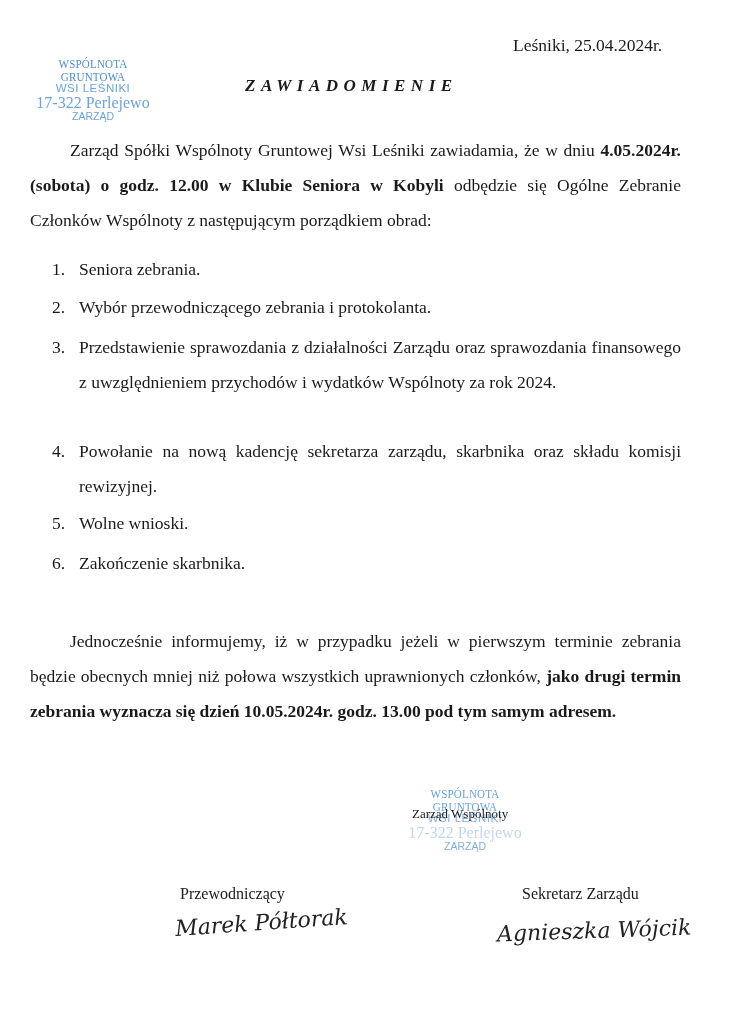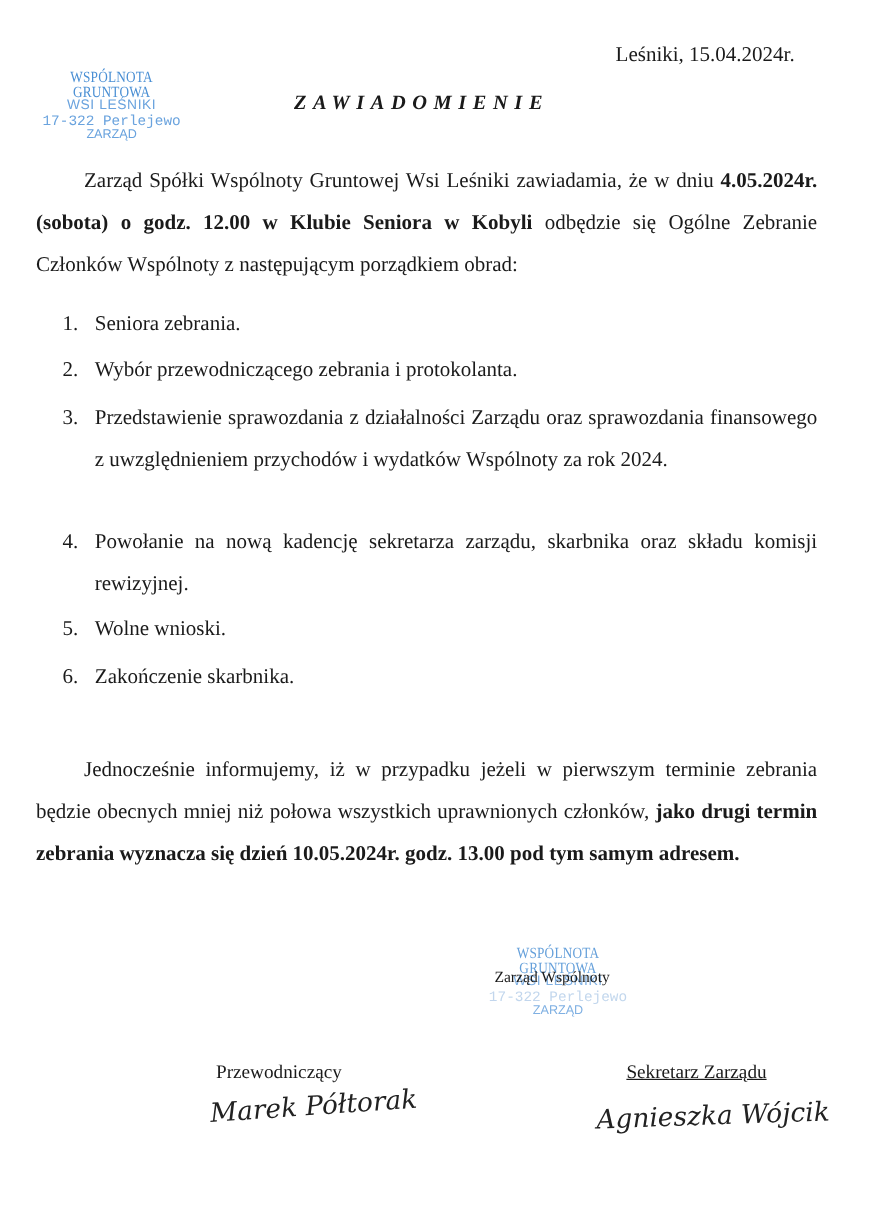--- a/index.html
+++ b/index.html
@@ -5,21 +5,21 @@
   html, body { margin: 0; padding: 0; }
   body {
     width: 732px; height: 1024px; background: #ffffff;
     position: relative; overflow: hidden;
     font-family: "Liberation Serif", serif; color: #1a1a1a;
   }
   .abs { position: absolute; }
   .stamp { color: #4a8fd4; text-align: center; line-height: 1; }
   .stamp .l1 { font-family: "Liberation Serif", serif; font-size: 13px; letter-spacing: 0.2px; transform: scaleX(0.85); }
   .stamp .l2 { font-family: "Liberation Sans", sans-serif; font-size: 11.5px; letter-spacing: 0.5px; color:#6aa3de; }
-  .stamp .l3 { font-family: Liberation Mono, monospace; font-size: 12px; color:#6aa3de; }
+  .stamp .l3 { font-family: Liberation Serif, serif; font-size: 16px; color:#6aa3de; }
   .stamp .l4 { font-family: "Liberation Sans", sans-serif; font-size: 10.5px; color:#6aa3de; }
   .date { left: 513px; top: 35px; font-size: 17.5px; }
   .title { left: 245px; top: 76px; font-size: 17px; font-weight: bold; letter-spacing: 5.5px; font-style: italic; }
   .para {
     left: 30px; width: 651px; font-size: 17.5px; line-height: 35px; text-align: justify;
   }
   .para .indent { display: inline-block; width: 40px; }
   .list-item { left: 52px; width: 629px; font-size: 17.5px; line-height: 35px; }
   .list-item .num { position: absolute; left: 0; top: 0; }
   .list-item .txt { display: block; margin-left: 27px; text-align: justify; }
@@ -30,21 +30,21 @@
 </head>
 <body>
 
 <div class="abs stamp" style="left:18px; top:57px; width:150px;">
   <div class="l1">WSPÓLNOTA GRUNTOWA</div>
   <div class="l2">WSI LEŚNIKI</div>
   <div class="l3">17-322 Perlejewo</div>
   <div class="l4">ZARZĄD</div>
 </div>
 
-<div class="abs date">Leśniki, 15.04.2024r.</div>
+<div class="abs date">Leśniki, 25.04.2024r.</div>
 
 <div class="abs title">ZAWIADOMIENIE</div>
 
 <div class="abs para" style="top:133px;">
   <span class="indent"></span><span>Zarząd Spółki Wspólnoty Gruntowej Wsi Leśniki zawiadamia, że w dniu </span><b>4.05.2024r. (sobota) o godz. 12.00 w Klubie Seniora w Kobyli</b><span> odbędzie się Ogólne Zebranie Członków Wspólnoty z następującym porządkiem obrad:</span>
 </div>
 
 <div class="abs list-item" style="top:252px;">
   <span class="num">1.</span>
   <span class="txt">Seniora zebrania.</span>
@@ -78,14 +78,14 @@
   <div class="l1">WSPÓLNOTA GRUNTOWA</div>
   <div class="l2">WSI LEŚNIKI</div>
   <div class="l3" style="color:#b8d0ea;">17-322 Perlejewo</div>
   <div class="l4">ZARZĄD</div>
 </div>
 <div class="abs sig-label" style="left:412px; top:806px; font-size:13px;">Zarząd Wspólnoty</div>
 
 <div class="abs sig-label" style="left:180px; top:885px;">Przewodniczący</div>
 <div class="abs signature" style="left:175px; top:910px;">Marek Półtorak</div>
 
-<div class="abs sig-label" style="left:522px; top:885px;text-decoration:underline;">Sekretarz Zarządu</div>
+<div class="abs sig-label" style="left:522px; top:885px;">Sekretarz Zarządu</div>
 <div class="abs signature" style="left:497px; top:918px; transform:rotate(-2deg);">Agnieszka Wójcik</div>
 
 </body></html>

